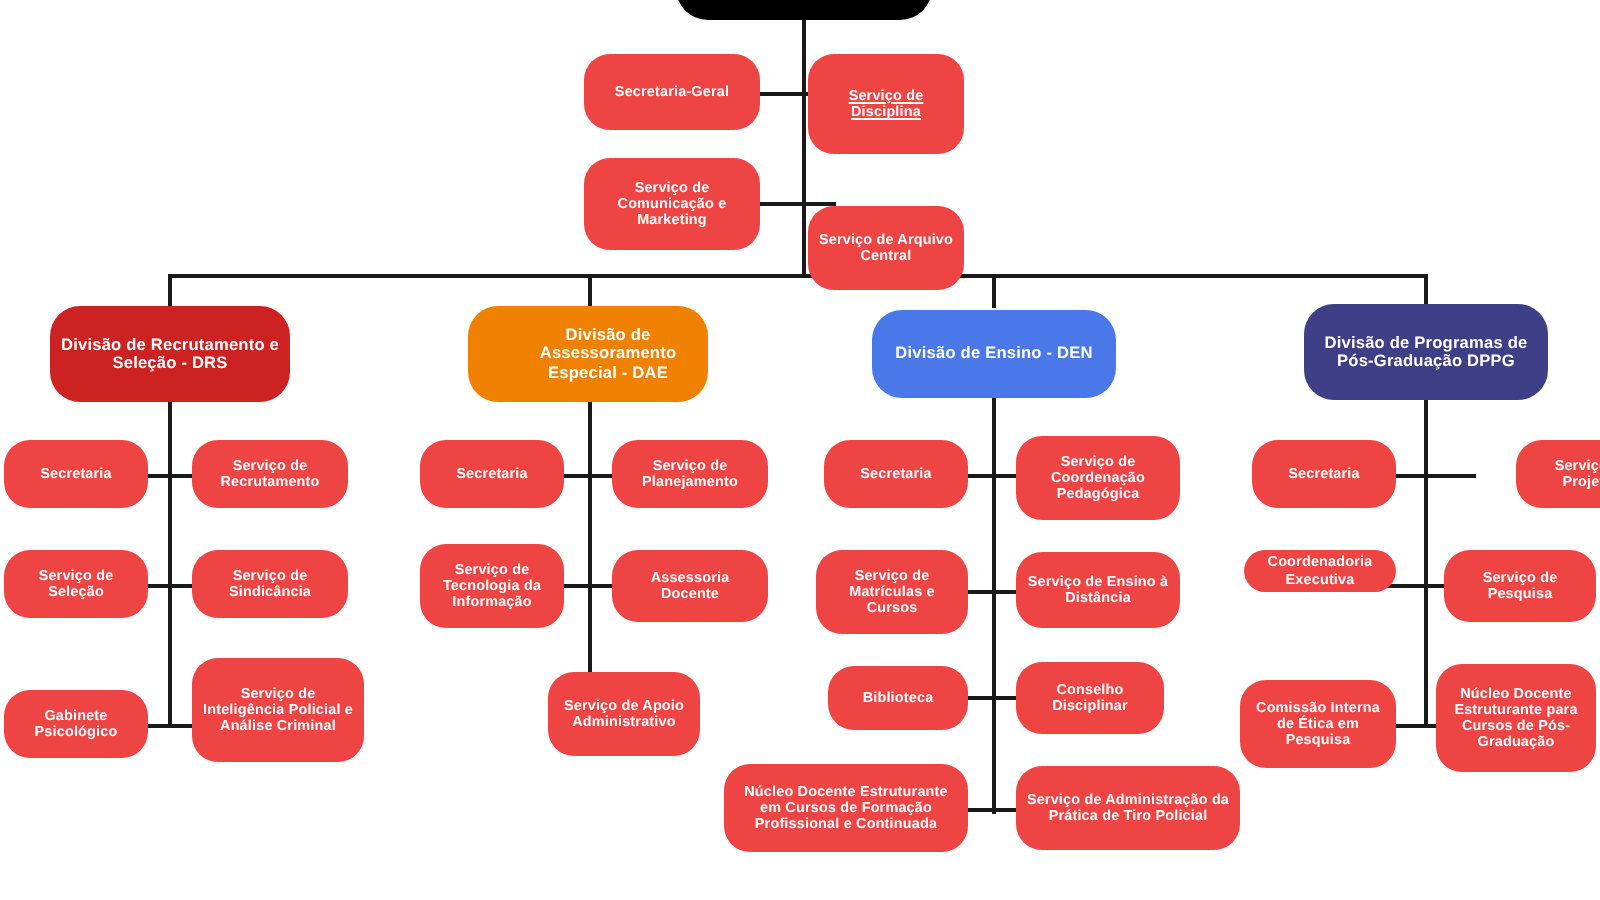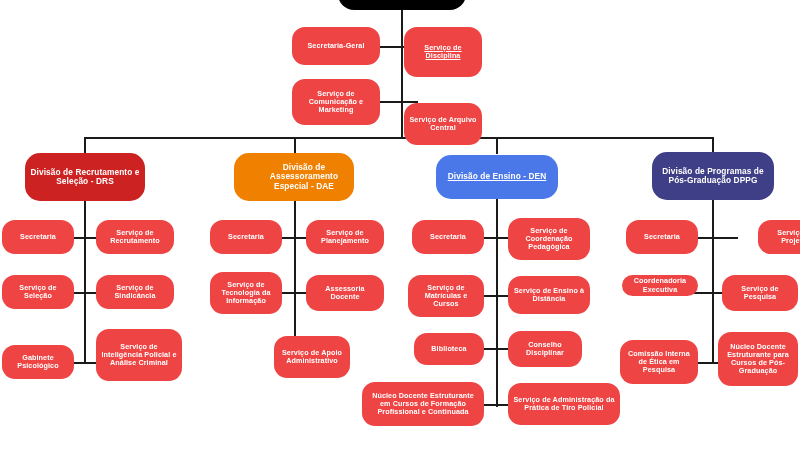--- a/index.html
+++ b/index.html
@@ -138,21 +138,21 @@
     <span>Serviço de Tecnologia da Informação</span>
   </div>
   <div class="node grey" style="left:306px;top:275px;width:78px;height:36px;">
     <span>Assessoria Docente</span>
   </div>
 
   <div class="node grey" style="left:258px;top:336px;width:76px;height:42px;margin-left:16px;">
     <span>Serviço de Apoio Administrativo</span>
   </div>
 
-  <div class="node unit c-blue" style="left:436px;top:155px;width:122px;height:44px;text-decoration:underline;">
+  <div class="node unit c-blue" style="left:436px;top:155px;width:122px;height:44px;">
     <span>Divisão de Ensino - DEN</span>
   </div>
   <div class="line vline" style="left:496px;top:199px;width:2px;height:208px;"></div>
 
   <div class="line hline" style="left:474px;top:237px;width:48px;height:2px;"></div>
   <div class="node grey" style="left:412px;top:220px;width:72px;height:34px;">
     <span>Secretaria</span>
   </div>
   <div class="node grey" style="left:508px;top:218px;width:82px;height:42px;">
     <span>Serviço de Coordenação Pedagógica</span>

